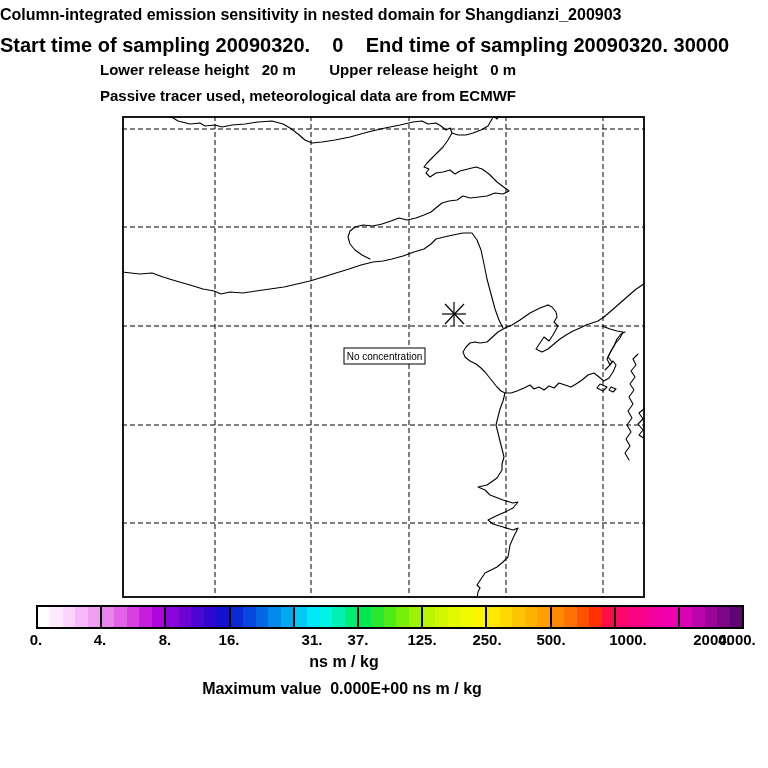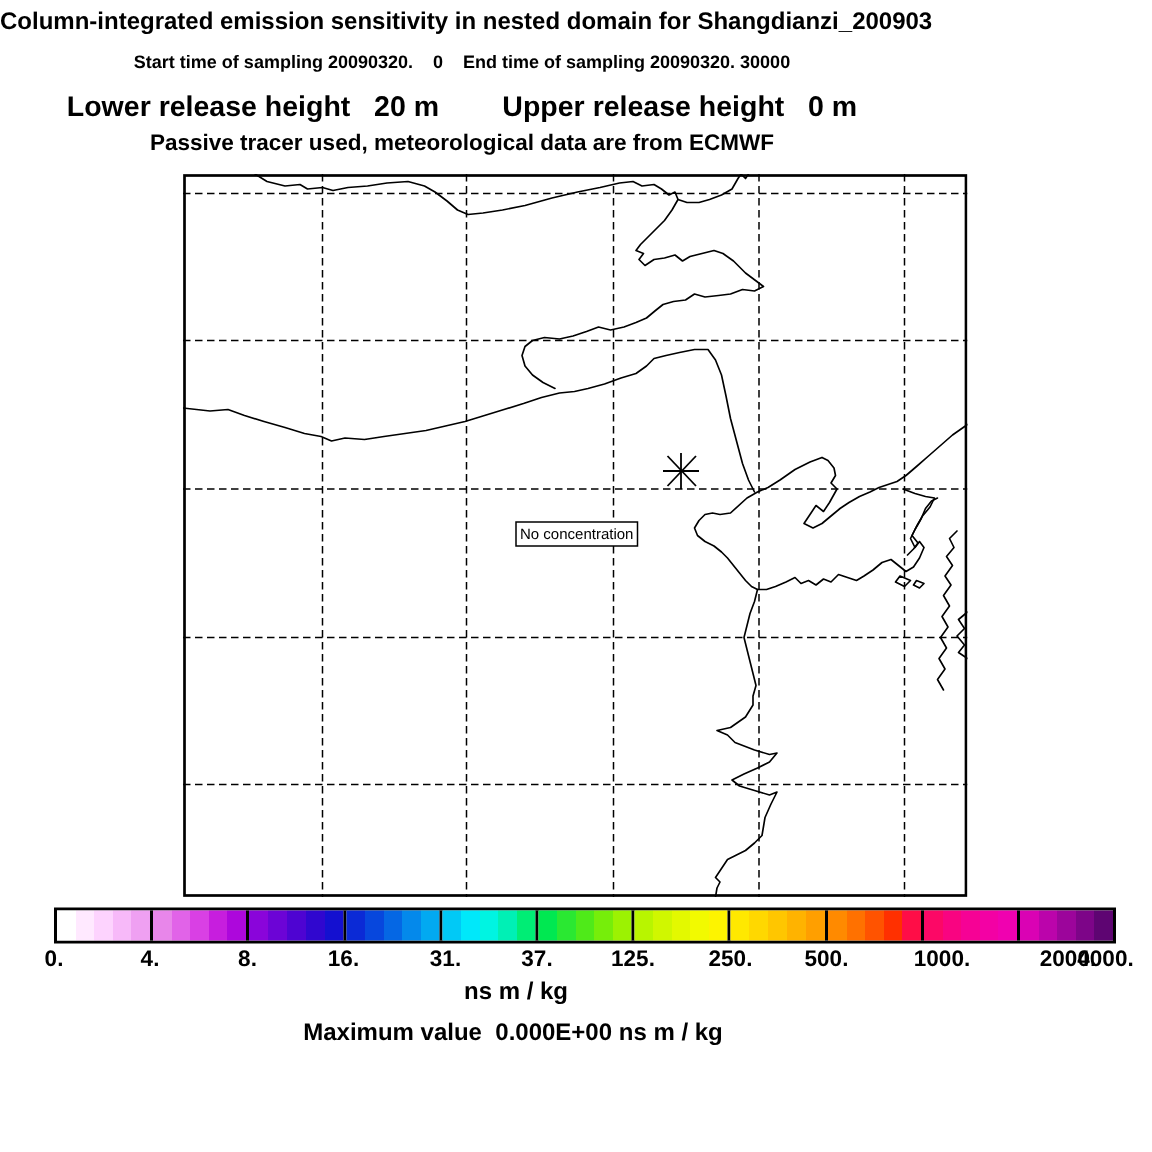--- a/index.html
+++ b/index.html
@@ -3,22 +3,22 @@
 <meta charset="utf-8">
 <style>
   html,body{margin:0;padding:0;background:#fff;}
   body{
     width:768px;height:768px;position:relative;overflow:hidden;
     font-family:"Liberation Sans",sans-serif;color:#000;
   }
   .abs{position:absolute;}
   .hdr{left:0;width:616px;text-align:center;white-space:pre;font-weight:700;}
   #hl1{top:6px;font-size:16px;}
-  #hl2{top:34px;font-size:12px;}
-  #hl3{top:61px;font-size:19px;}
+  #hl2{top:34px;font-size:20px;}
+  #hl3{top:61px;font-size:15px;}
   #hl4{top:87px;font-size:15px;text-align:center;}
   #mapsvg{left:122px;top:116px;}
   .coast{fill:none;stroke:#000;stroke-width:1.1;stroke-linejoin:round;stroke-linecap:round;}
   .grid{stroke:#000;stroke-width:1;stroke-dasharray:5 3;}
   #cbar{
     left:36px;top:605px;width:708px;height:24px;
     border:2px solid #000;box-sizing:border-box;display:flex;
   }
   .cb-seg{flex:1;border-right:2px solid #000;}
   .cb-seg:last-child{border-right:none;}
@@ -89,21 +89,21 @@
     <div class="cb-seg" style="background: linear-gradient(to right, rgb(255, 232, 0) 0%, rgb(255, 232, 0) 20%, rgb(255, 216, 0) 20%, rgb(255, 216, 0) 40%, rgb(255, 198, 0) 40%, rgb(255, 198, 0) 60%, rgb(255, 179, 0) 60%, rgb(255, 179, 0) 80%, rgb(255, 159, 0) 80%, rgb(255, 159, 0) 100%);"></div>
     <div class="cb-seg" style="background: linear-gradient(to right, rgb(255, 138, 0) 0%, rgb(255, 138, 0) 20%, rgb(255, 113, 0) 20%, rgb(255, 113, 0) 40%, rgb(255, 83, 0) 40%, rgb(255, 83, 0) 60%, rgb(255, 48, 0) 60%, rgb(255, 48, 0) 80%, rgb(255, 13, 71) 80%, rgb(255, 13, 71) 100%);"></div>
     <div class="cb-seg" style="background: linear-gradient(to right, rgb(252, 8, 102) 0%, rgb(252, 8, 102) 20%, rgb(249, 4, 129) 20%, rgb(249, 4, 129) 40%, rgb(246, 2, 149) 40%, rgb(246, 2, 149) 60%, rgb(243, 1, 164) 60%, rgb(243, 1, 164) 80%, rgb(240, 1, 176) 80%, rgb(240, 1, 176) 100%);"></div>
     <div class="cb-seg" style="background: linear-gradient(to right, rgb(218, 2, 180) 0%, rgb(218, 2, 180) 20%, rgb(187, 4, 171) 20%, rgb(187, 4, 171) 40%, rgb(156, 5, 155) 40%, rgb(156, 5, 155) 60%, rgb(125, 5, 136) 60%, rgb(125, 5, 136) 80%, rgb(94, 5, 114) 80%, rgb(94, 5, 114) 100%);"></div>
   </div>
 <div class="abs" id="cticks">
     <span class="cb-tick" style="left: 36px;">0.</span>
     <span class="cb-tick" style="left: 100px;">4.</span>
     <span class="cb-tick" style="left: 165px;">8.</span>
     <span class="cb-tick" style="left: 229px;">16.</span>
-    <span class="cb-tick" style="left: 297px;">31.</span>
+    <span class="cb-tick" style="left: 312px;">31.</span>
     <span class="cb-tick" style="left: 358px;">37.</span>
     <span class="cb-tick" style="left: 422px;">125.</span>
     <span class="cb-tick" style="left: 487px;">250.</span>
     <span class="cb-tick" style="left: 551px;">500.</span>
     <span class="cb-tick" style="left: 616px; margin-left: 12px;">1000.</span>
     <span class="cb-tick" style="left: 680px; margin-left: 32px;">2000.</span>
     <span class="cb-tick" style="left: 737px;">4000.</span>
   </div>
 <div class="abs" id="cunit">ns m / kg</div>
 <div class="abs" id="maxline">Maximum value&nbsp;&nbsp;0.000E+00 ns m / kg</div>

